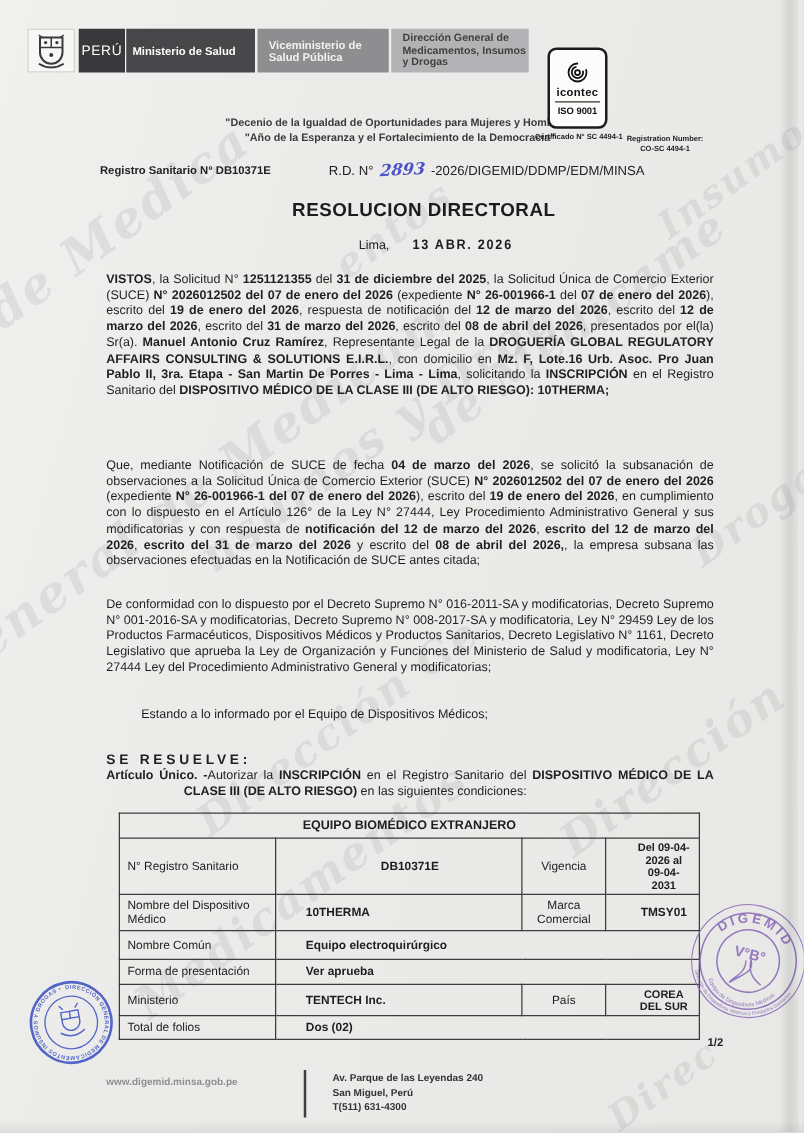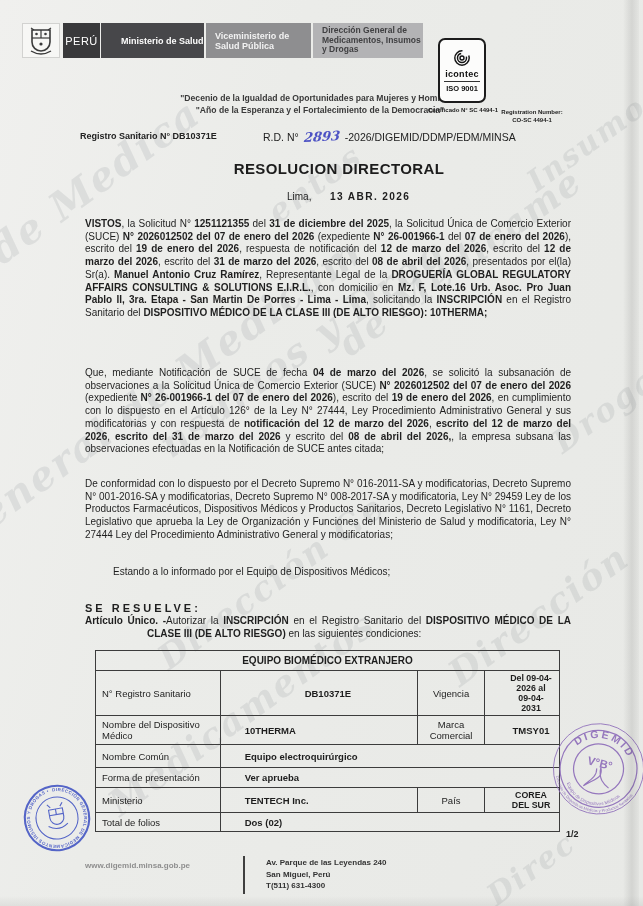--- a/index.html
+++ b/index.html
@@ -22,21 +22,21 @@
     font-family:"DejaVu Serif", serif; font-style:italic; font-weight:bold;
     color:rgba(122,128,134,0.15); white-space:nowrap; letter-spacing:2px; }
 
   
   .gov-header { position:absolute; top:23px; left:22px; height:35px; }
   .gov-header > div { position:absolute; top:0; height:35px; display:flex; align-items:center; }
   .emblem-box { left:0; width:38px; background:#f7f7f5; border:1px solid #d2d2d0; justify-content:center; }
   .blk-peru { left:41px; width:37px; background:#39393b; color:#fff; font-weight:normal;
     font-size:11px; justify-content:center; letter-spacing:0.5px; }
   .blk-minsa { left:79px; width:103px; background:#47474a; color:#fdfdfd; font-weight:bold;
-    font-size:9px; padding-left:20px; line-height:10px; }
+    font-size:9px; padding-left:5px; line-height:10px; }
   .blk-vice { left:184px; width:105px; background:#8e8e90; color:#f2f2f2; font-weight:bold;
     font-size:9px; padding-left:9px; line-height:10px; }
   .blk-dgm { left:291px; width:110px; background:#b3b3b5; color:#404042; font-weight:bold;
     font-size:8.5px; padding-left:9px; line-height:9.5px; }
 
   .quotes { position:absolute; top:93px; left:110px; width:420px; text-align:center;
     font-size:8.6px; font-weight:bold; color:#3a3a3a; line-height:11.5px; }
 
   
   .icontec-box { position:absolute; left:438px; top:38px; width:48px; height:65px;

